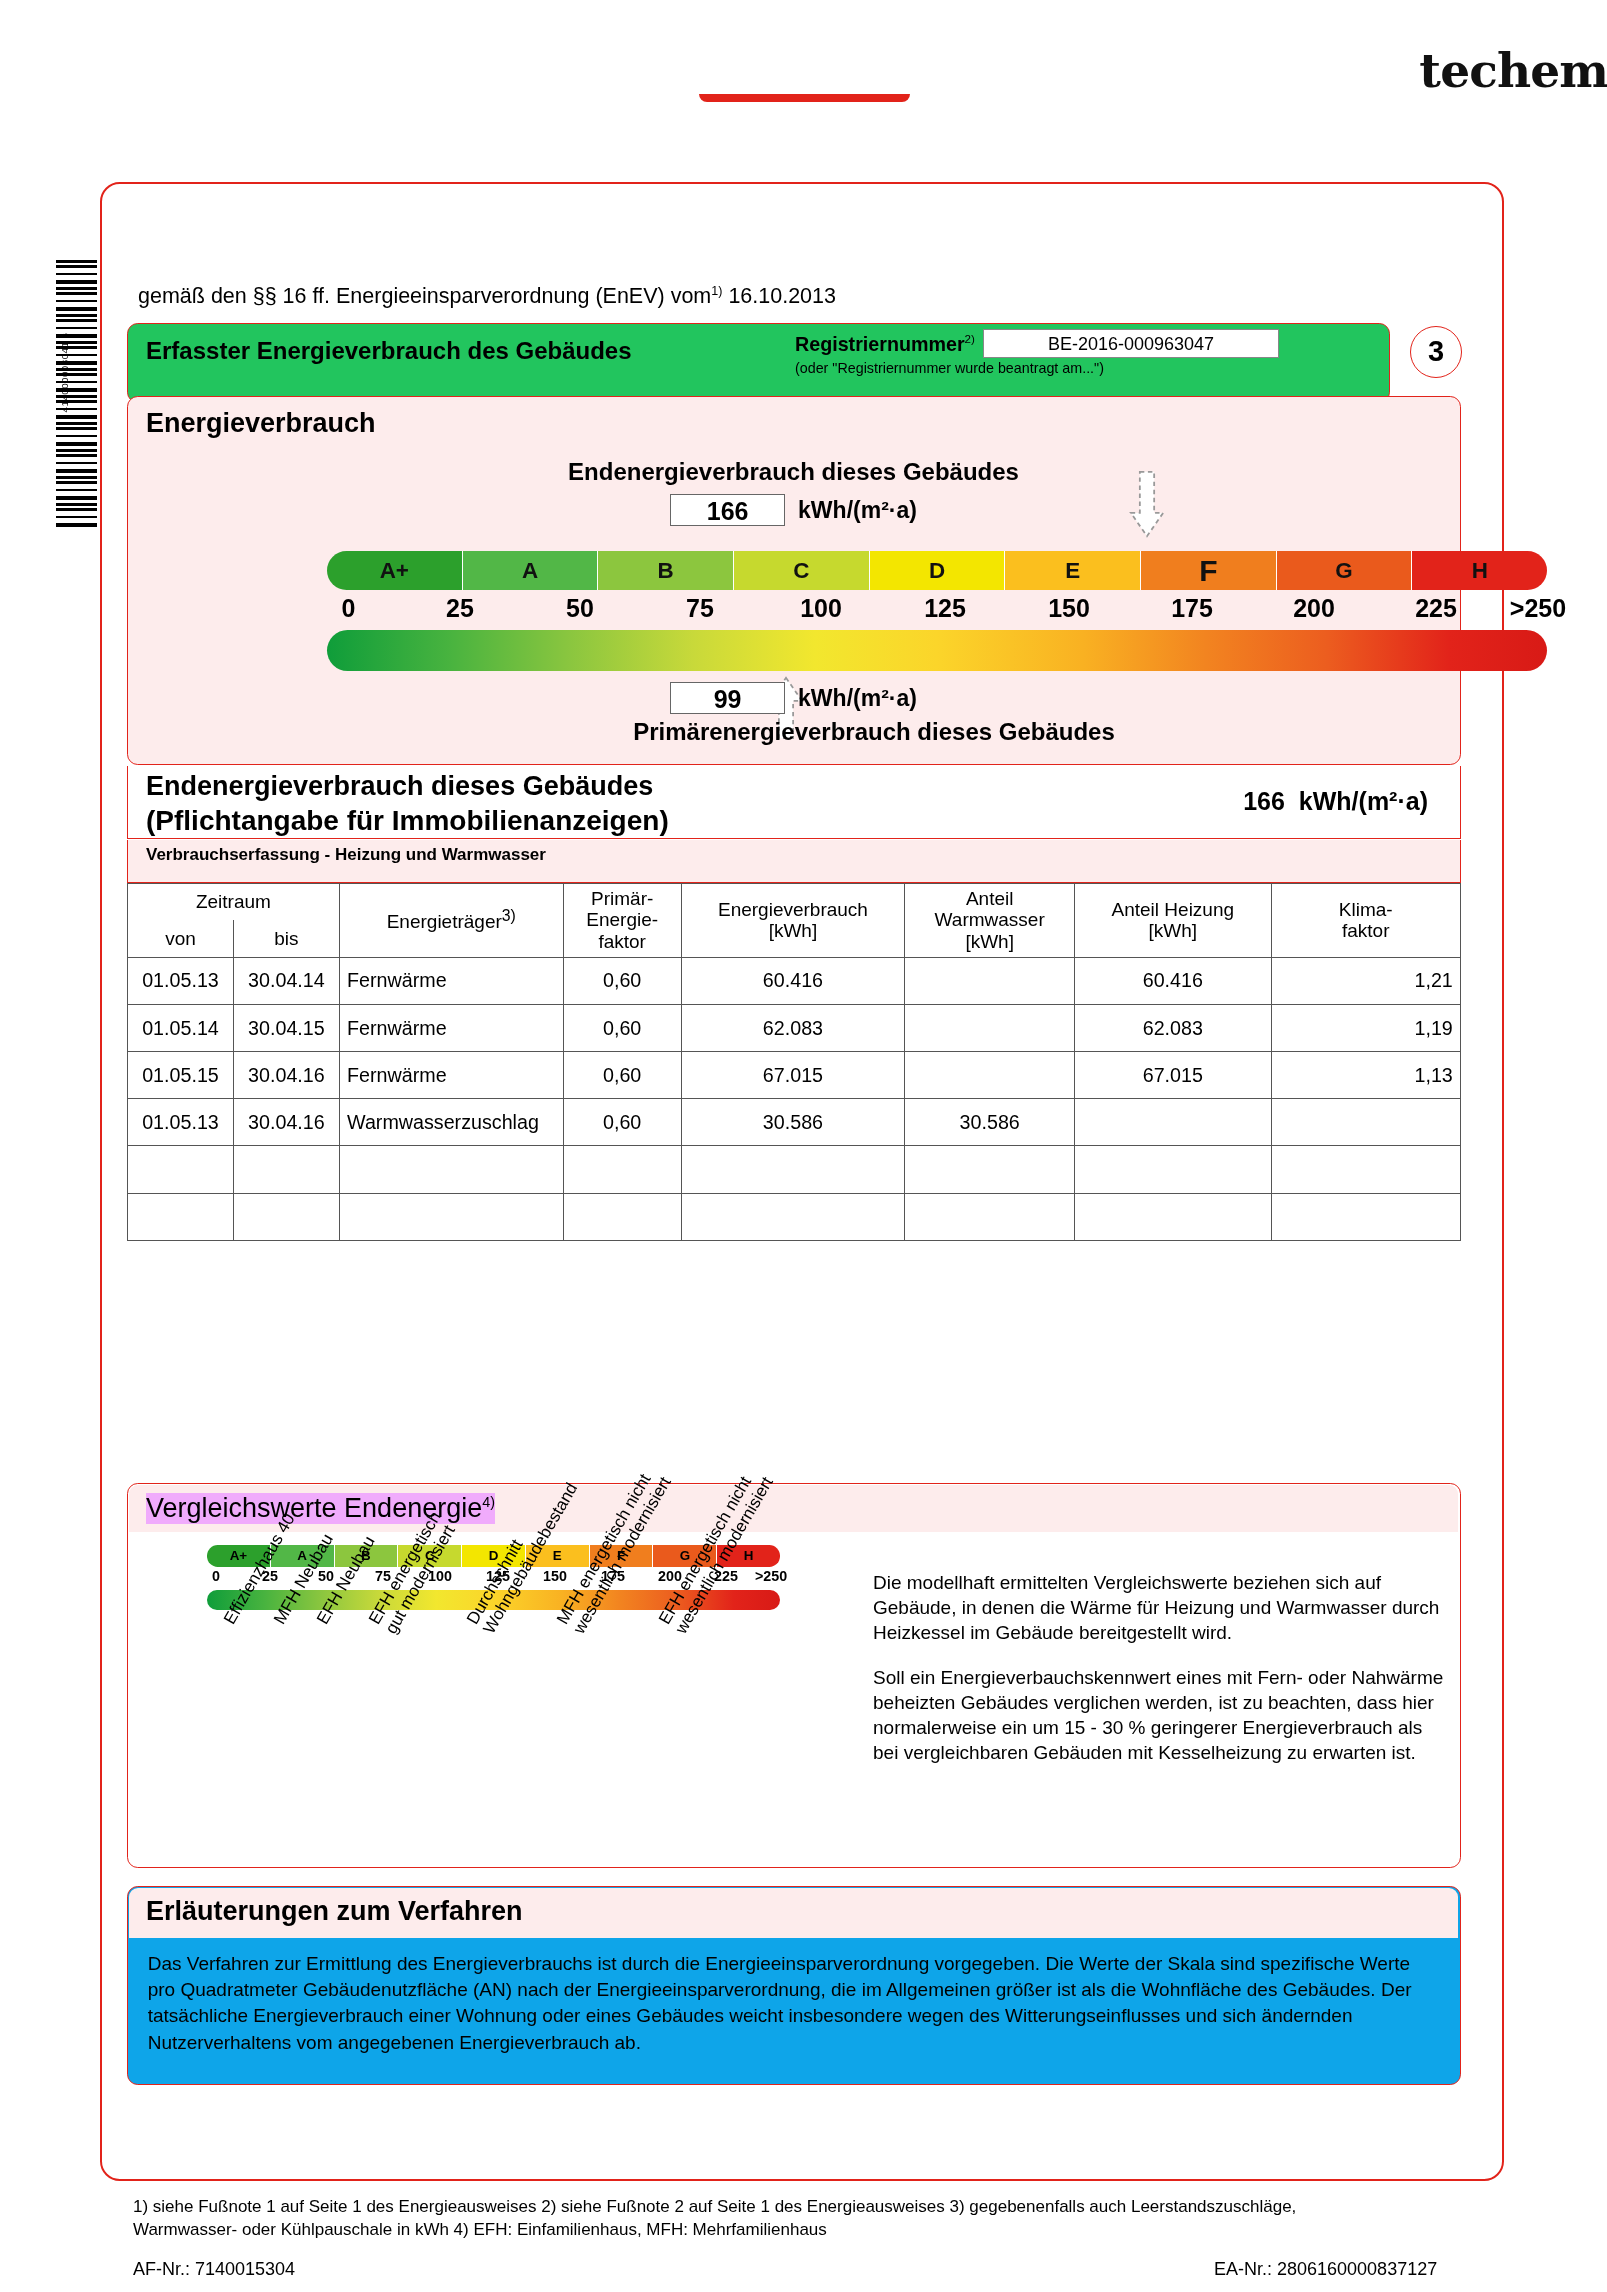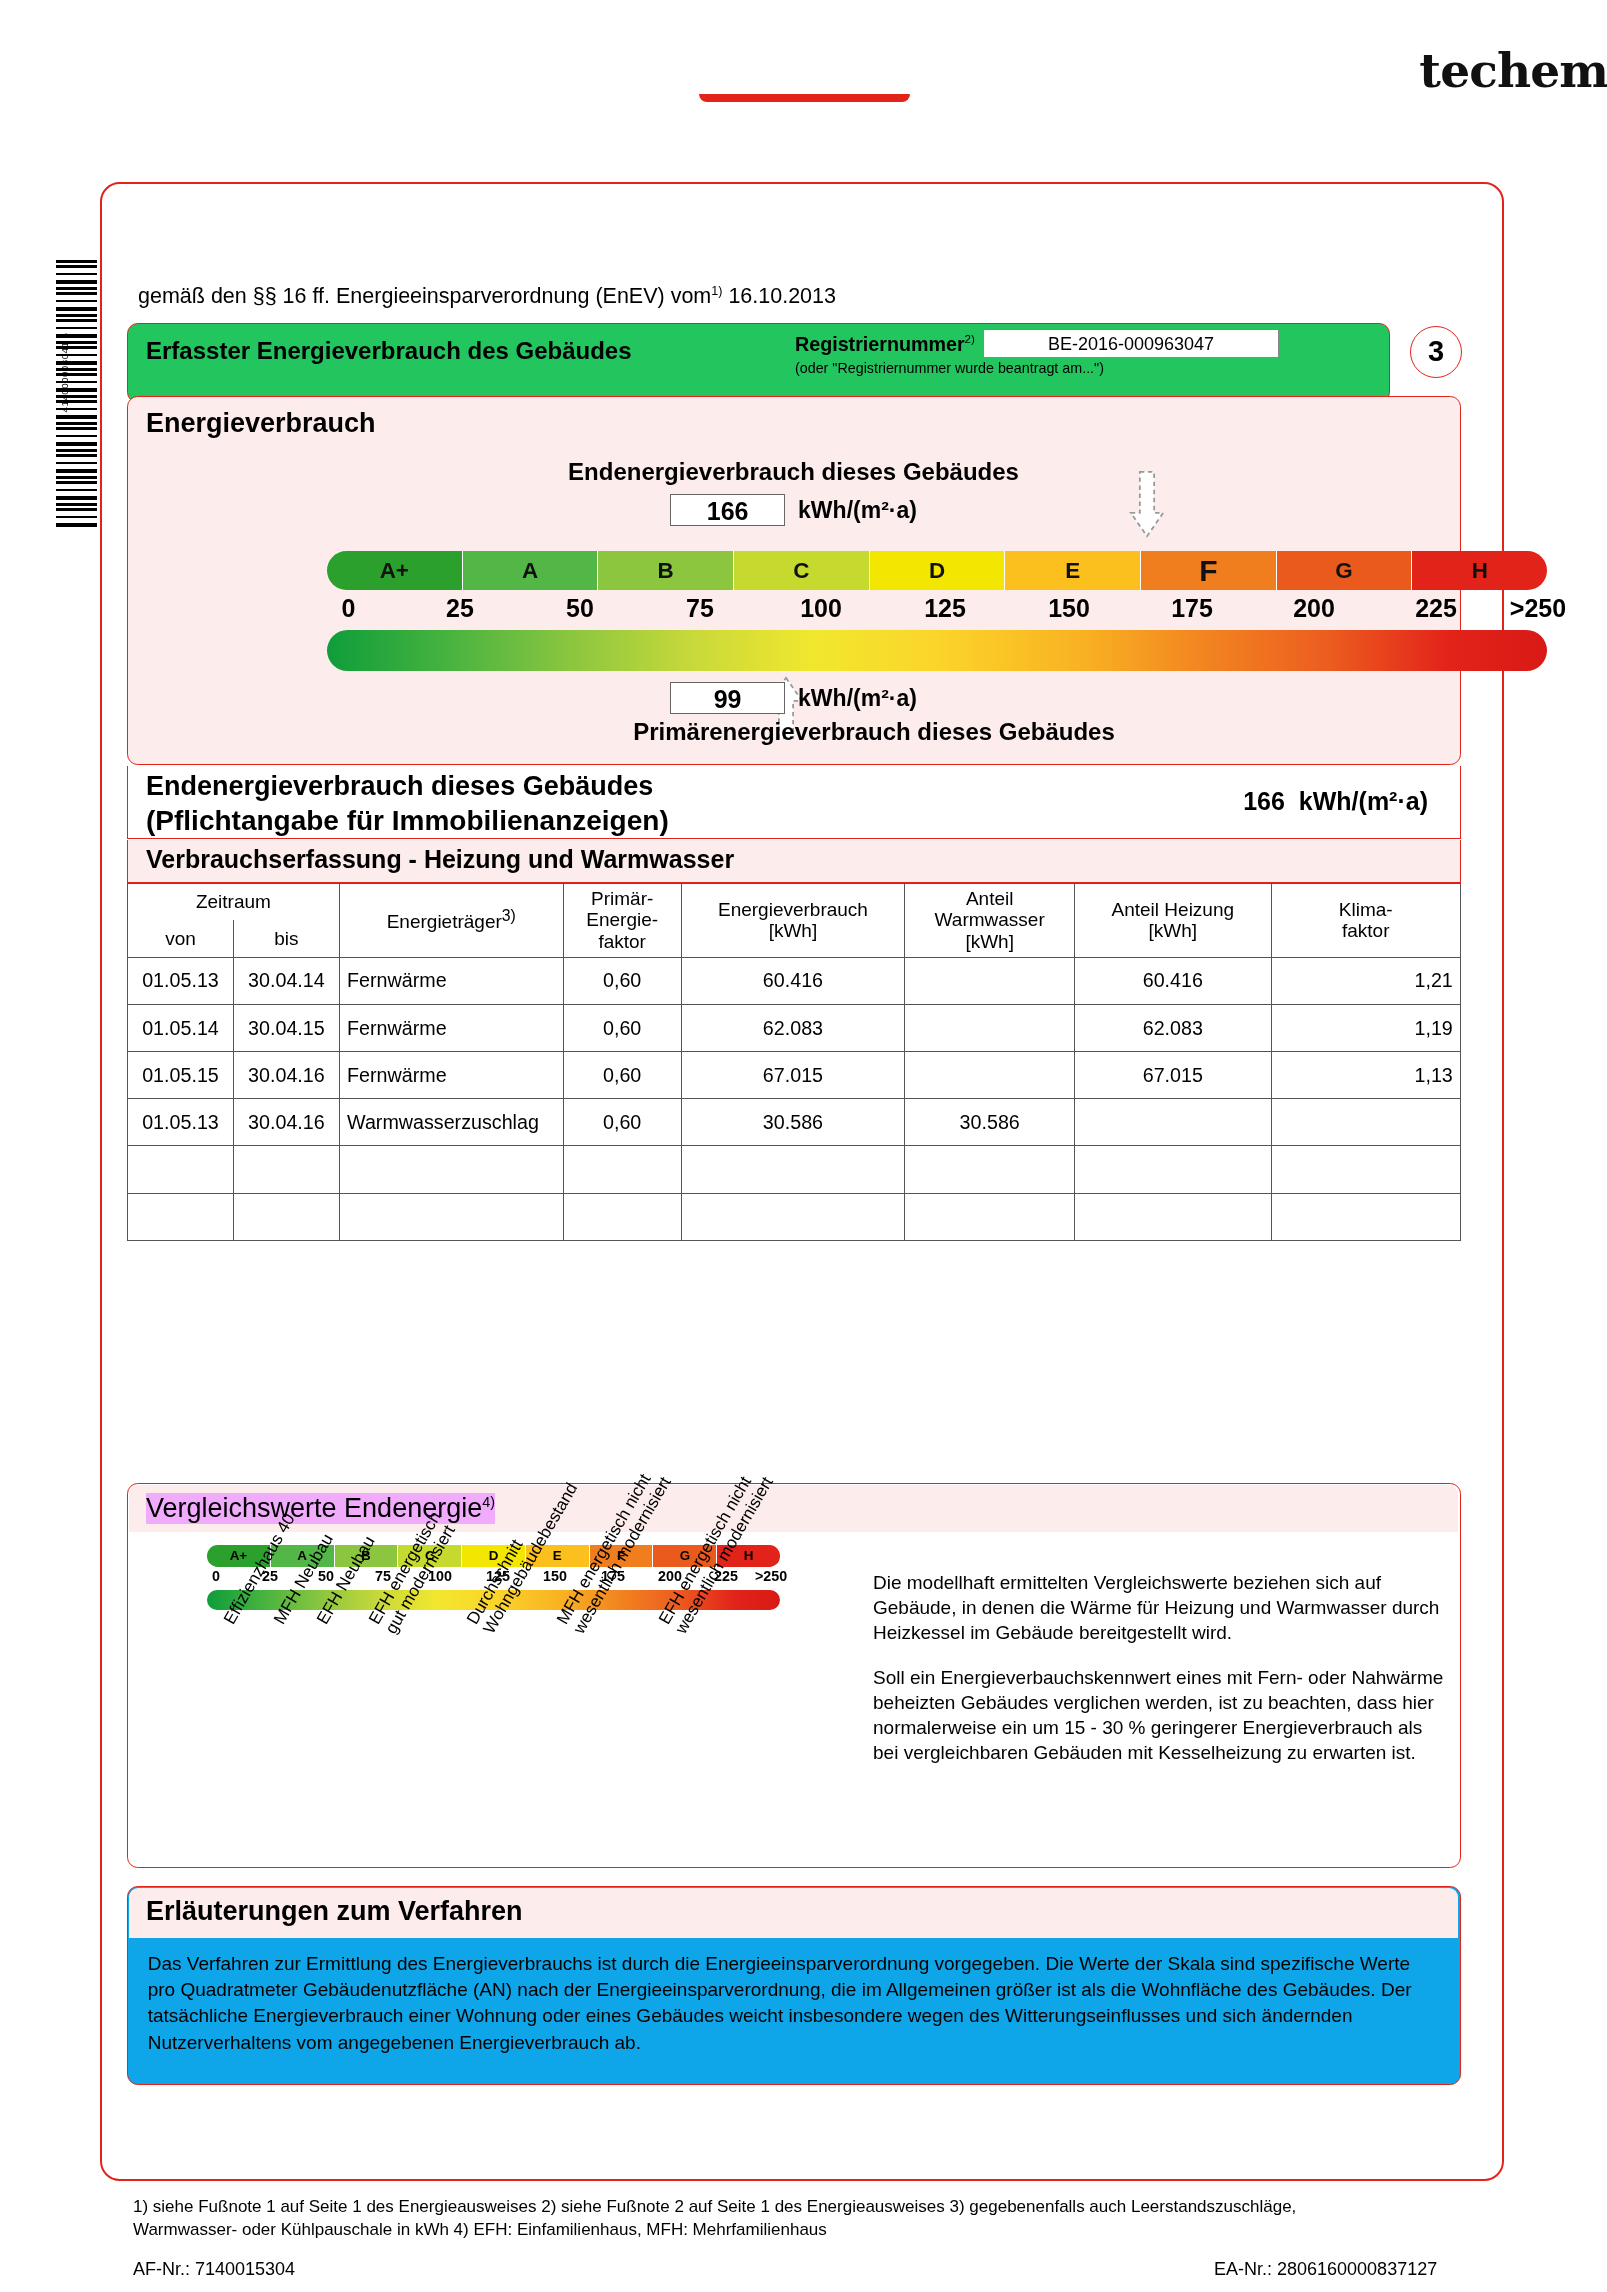--- a/index.html
+++ b/index.html
@@ -387,21 +387,21 @@
     height: 43px;
     background: #fdecec;
     border: 1.8px solid #e2231a;
     border-top: none;
     box-sizing: border-box;
   }
   .sec-verb-head .h {
     position: absolute;
     left: 18px;
     top: 5.4px;
-    font-size: 25px;
+    font-size: 17px;
     font-weight: bold;
   }
   .tbl-wrap {
     position: absolute;
     left: 25px;
     top: 699px;
     width: 1334px;
   }
   table.verb {
     border-collapse: collapse;

